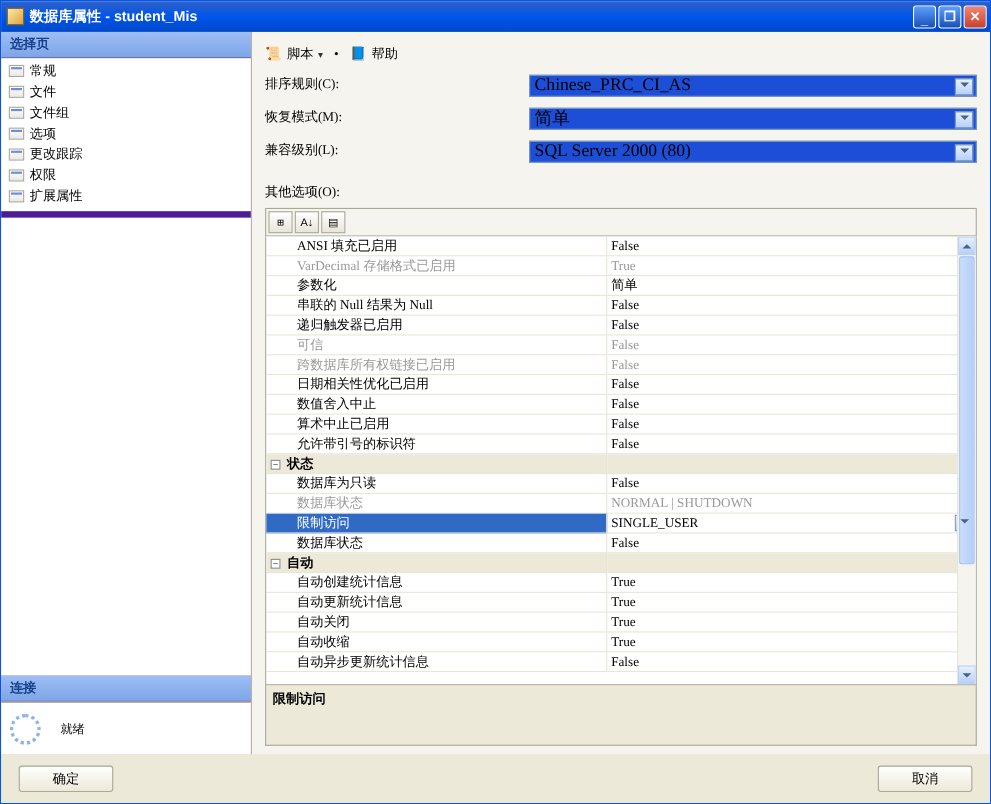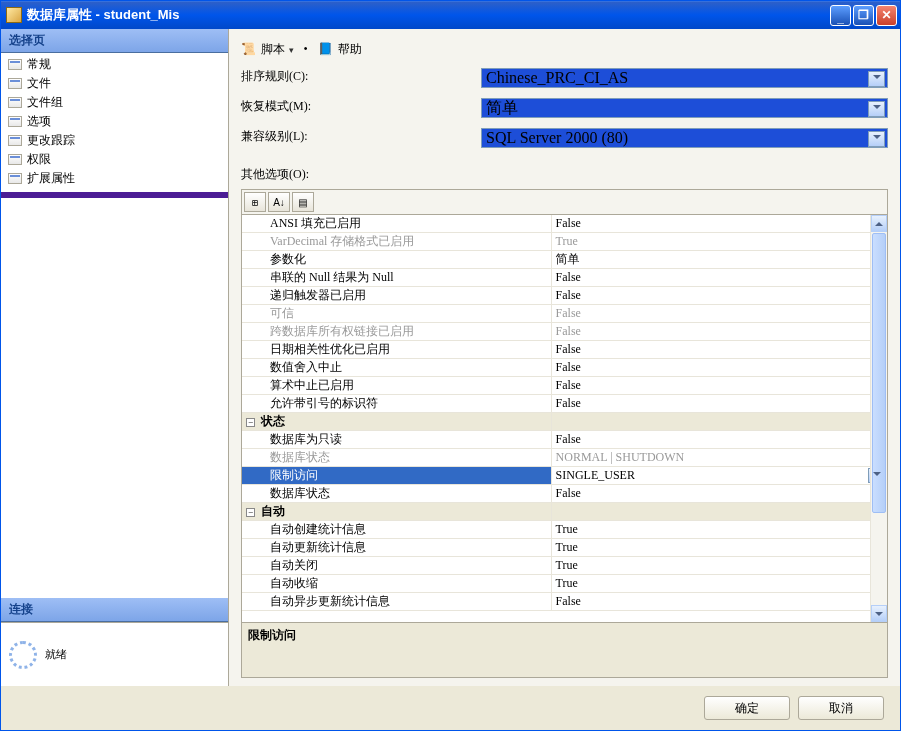--- a/index.html
+++ b/index.html
@@ -18,21 +18,21 @@
 .page-list { background: white; flex: 0 0 auto; padding: 2px; border-bottom: 6px solid #4c1d95; }
 .page-item { display: flex; align-items: center; padding: 1px 4px; cursor: pointer; font-family: "SimSun"; font-size: 12px; }
 .page-icon { width: 16px; height: 14px; margin-right: 4px; display: inline-flex; align-items: center; justify-content: center; }
 .pg-ic { width: 14px; height: 11px; background: linear-gradient(to bottom, #FFF, #E8E8E8); border: 1px solid #ACA899; position: relative; }
 .pg-ic::before { content: ''; position: absolute; top: 1px; left: 1px; right: 1px; height: 2px; background: #6B8FD8; }
 .spacer { flex: 1; background: white; }
 .conn-section { background: white; padding: 8px; font-family: "SimSun"; font-size: 12px; border-top: 1px solid #ACA899; }
 .conn-label { margin-bottom: 2px; }
 .conn-value { margin-bottom: 10px; }
 .conn-link { color: #0000EE; text-decoration: underline; cursor: pointer; display: inline-flex; align-items: center; gap: 4px; }
-.progress-section { background: white; padding: 8px; border-top: 1px solid #ACA899; display: flex; align-items: center; gap: 8px; height: 64px; }
+.progress-section { background: white; padding: 8px; border-top: 1px solid #ACA899; display: flex; align-items: center; gap: 18px; height: 48px; }
 .progress-spinner { width: 28px; height: 28px; border: 3px dotted #8FB3E8; border-radius: 50%; }
 .right-panel { flex: 1; display: flex; flex-direction: column; background: #F5F4EE; padding: 8px 12px; overflow: hidden; }
 .toolbar { display: flex; align-items: center; gap: 4px; padding: 4px 0 10px 0; font-family: "SimSun"; font-size: 12px; }
 .tb-icon { width: 16px; height: 16px; display: inline-flex; align-items: center; justify-content: center; }
 .tb-dd { font-size: 9px; color: #333; cursor: pointer; }
 .field-row { display: flex; align-items: flex-start; margin-bottom: 10px; font-family: "SimSun"; font-size: 12px; }
 .field-label { width: 240px; }
 .field-select { flex: 1; height: 20px; border: 1px solid #7F9DB9; background: #1d4ed8; font-family: "SimSun"; font-size: 16px; padding: 1px 4px; position: relative; display: flex; align-items: center; }
 .field-select::after { content: ''; position: absolute; right: 2px; top: 2px; width: 15px; height: 14px; background: linear-gradient(to bottom, #E8F1FD, #B5CFF8); border: 1px solid #7F9DB9; }
 .field-select .dd-arrow { position: absolute; right: 6px; top: 6px; width: 0; height: 0; border-left: 4px solid transparent; border-right: 4px solid transparent; border-top: 4px solid #4D6185; z-index: 2; }
@@ -45,21 +45,21 @@
 .prop-cell { display: table-cell; border-bottom: 1px solid #E8E5DA; border-right: 1px solid #E8E5DA; padding: 0 4px; height: 17px; vertical-align: middle; font-family: "SimSun"; font-size: 12px; margin-left: 40px; }
 .prop-name { width: 48%; padding-left: 28px; }
 .prop-cat { background: #ECE9D8; font-weight: bold; padding-left: 4px; }
 .prop-cat .toggle { display: inline-block; width: 9px; height: 9px; border: 1px solid #888; text-align: center; line-height: 7px; font-size: 9px; margin-right: 6px; background: white; font-weight: normal; }
 .prop-disabled { color: #999; }
 .prop-selected { background: #316AC5; color: white; }
 .prop-val-sel { position: relative; }
 .prop-val-sel::after { content: ''; position: absolute; right: 2px; top: 1px; width: 14px; height: 13px; background: linear-gradient(to bottom, #E8F1FD, #B5CFF8); border: 1px solid #7F9DB9; }
 .prop-val-sel .dd-arrow { position: absolute; right: 5px; top: 5px; width: 0; height: 0; border-left: 4px solid transparent; border-right: 4px solid transparent; border-top: 4px solid #4D6185; z-index: 2; }
 .prop-desc { border: 1px solid #ACA899; border-top: none; background: #ECE9D8; padding: 4px 6px; height: 55px; font-family: "SimSun"; font-size: 12px; font-weight: bold; }
-.bottom-buttons { display: flex; justify-content: flex-end; gap: 8px; padding: 10px 16px; background: #ECE9D8; }
+.bottom-buttons { display: flex; justify-content: space-between; gap: 8px; padding: 10px 16px; background: #ECE9D8; }
 .btn { width: 86px; height: 24px; border: 1px solid #ACA899; background: linear-gradient(to bottom, #FFF, #ECE9D8); font-family: "SimSun"; font-size: 12px; cursor: pointer; border-radius: 3px; }
 .scrollbar-track { position: absolute; right: 0; top: 0; bottom: 0; width: 17px; background: #F5F4EE; border-left: 1px solid #E8E5DA; }
 .sb-btn { height: 17px; background: linear-gradient(to bottom, #E8F1FD, #B5CFF8); border: 1px solid #B5CFF8; display: flex; align-items: center; justify-content: center; }
 .sb-arrow-up { width: 0; height: 0; border-left: 4px solid transparent; border-right: 4px solid transparent; border-bottom: 4px solid #4D6185; }
 .sb-arrow-down { width: 0; height: 0; border-left: 4px solid transparent; border-right: 4px solid transparent; border-top: 4px solid #4D6185; }
 .sb-thumb { position: absolute; left: 1px; right: 1px; top: 18px; height: 280px; background: linear-gradient(to right, #C9DEFF, #B5CFF8); border: 1px solid #9EBEF5; border-radius: 2px; }
 .mono-icon { font-family: monospace; }
 </style>
 </head>
 <body>

